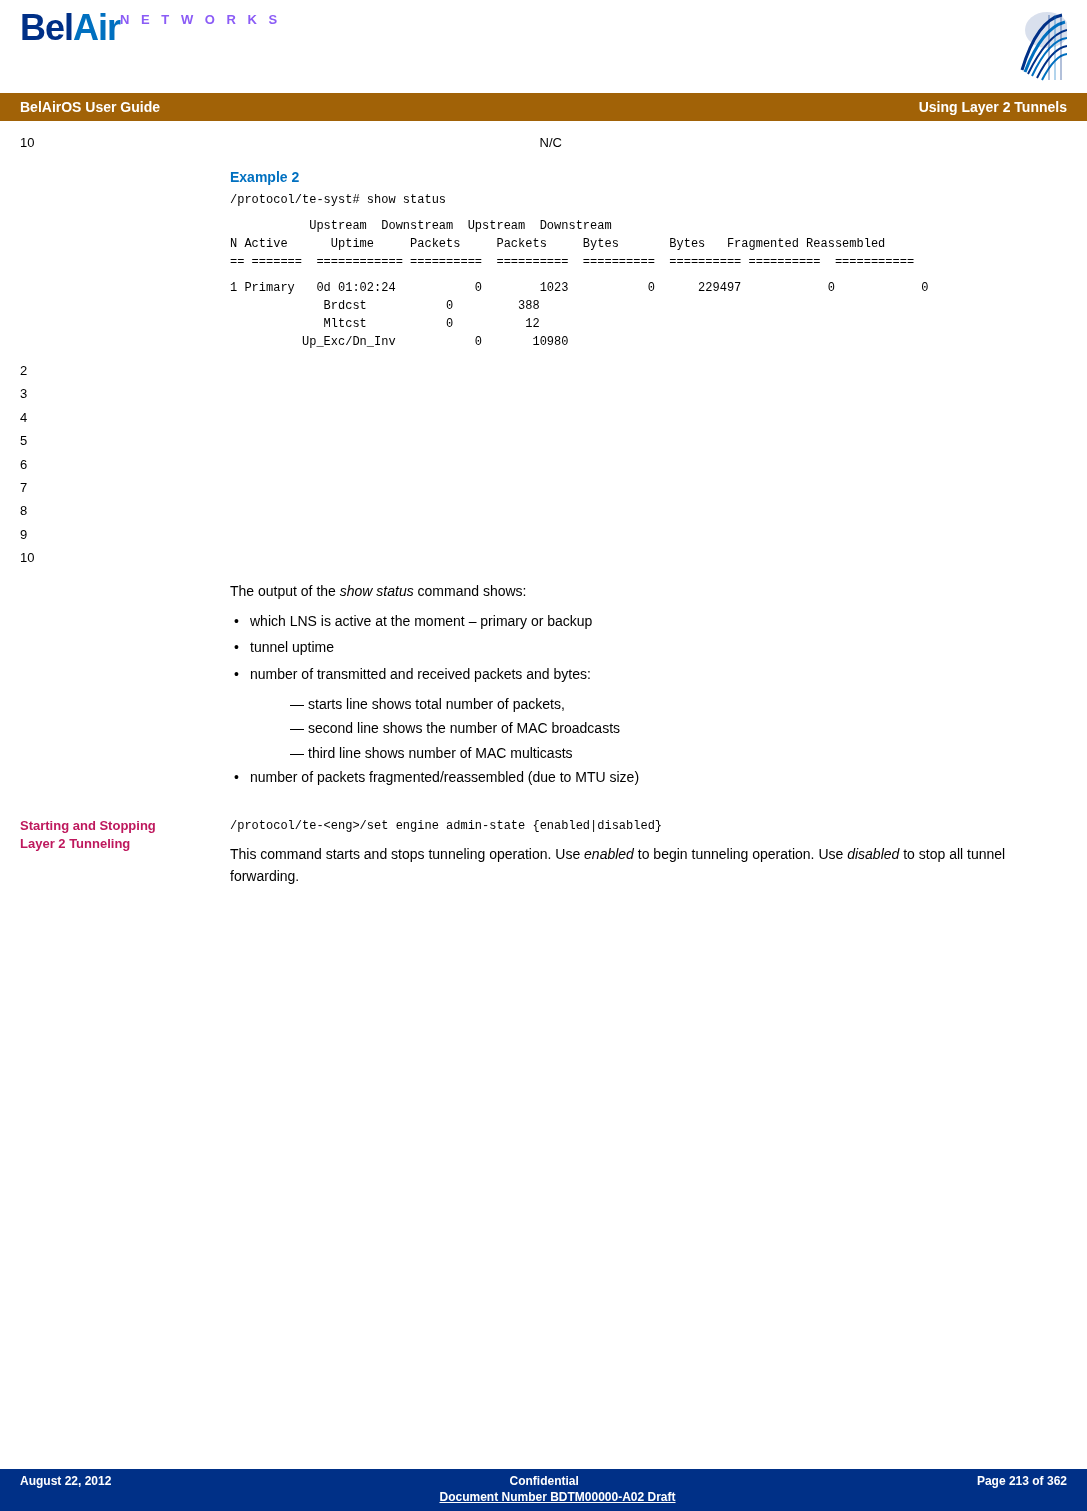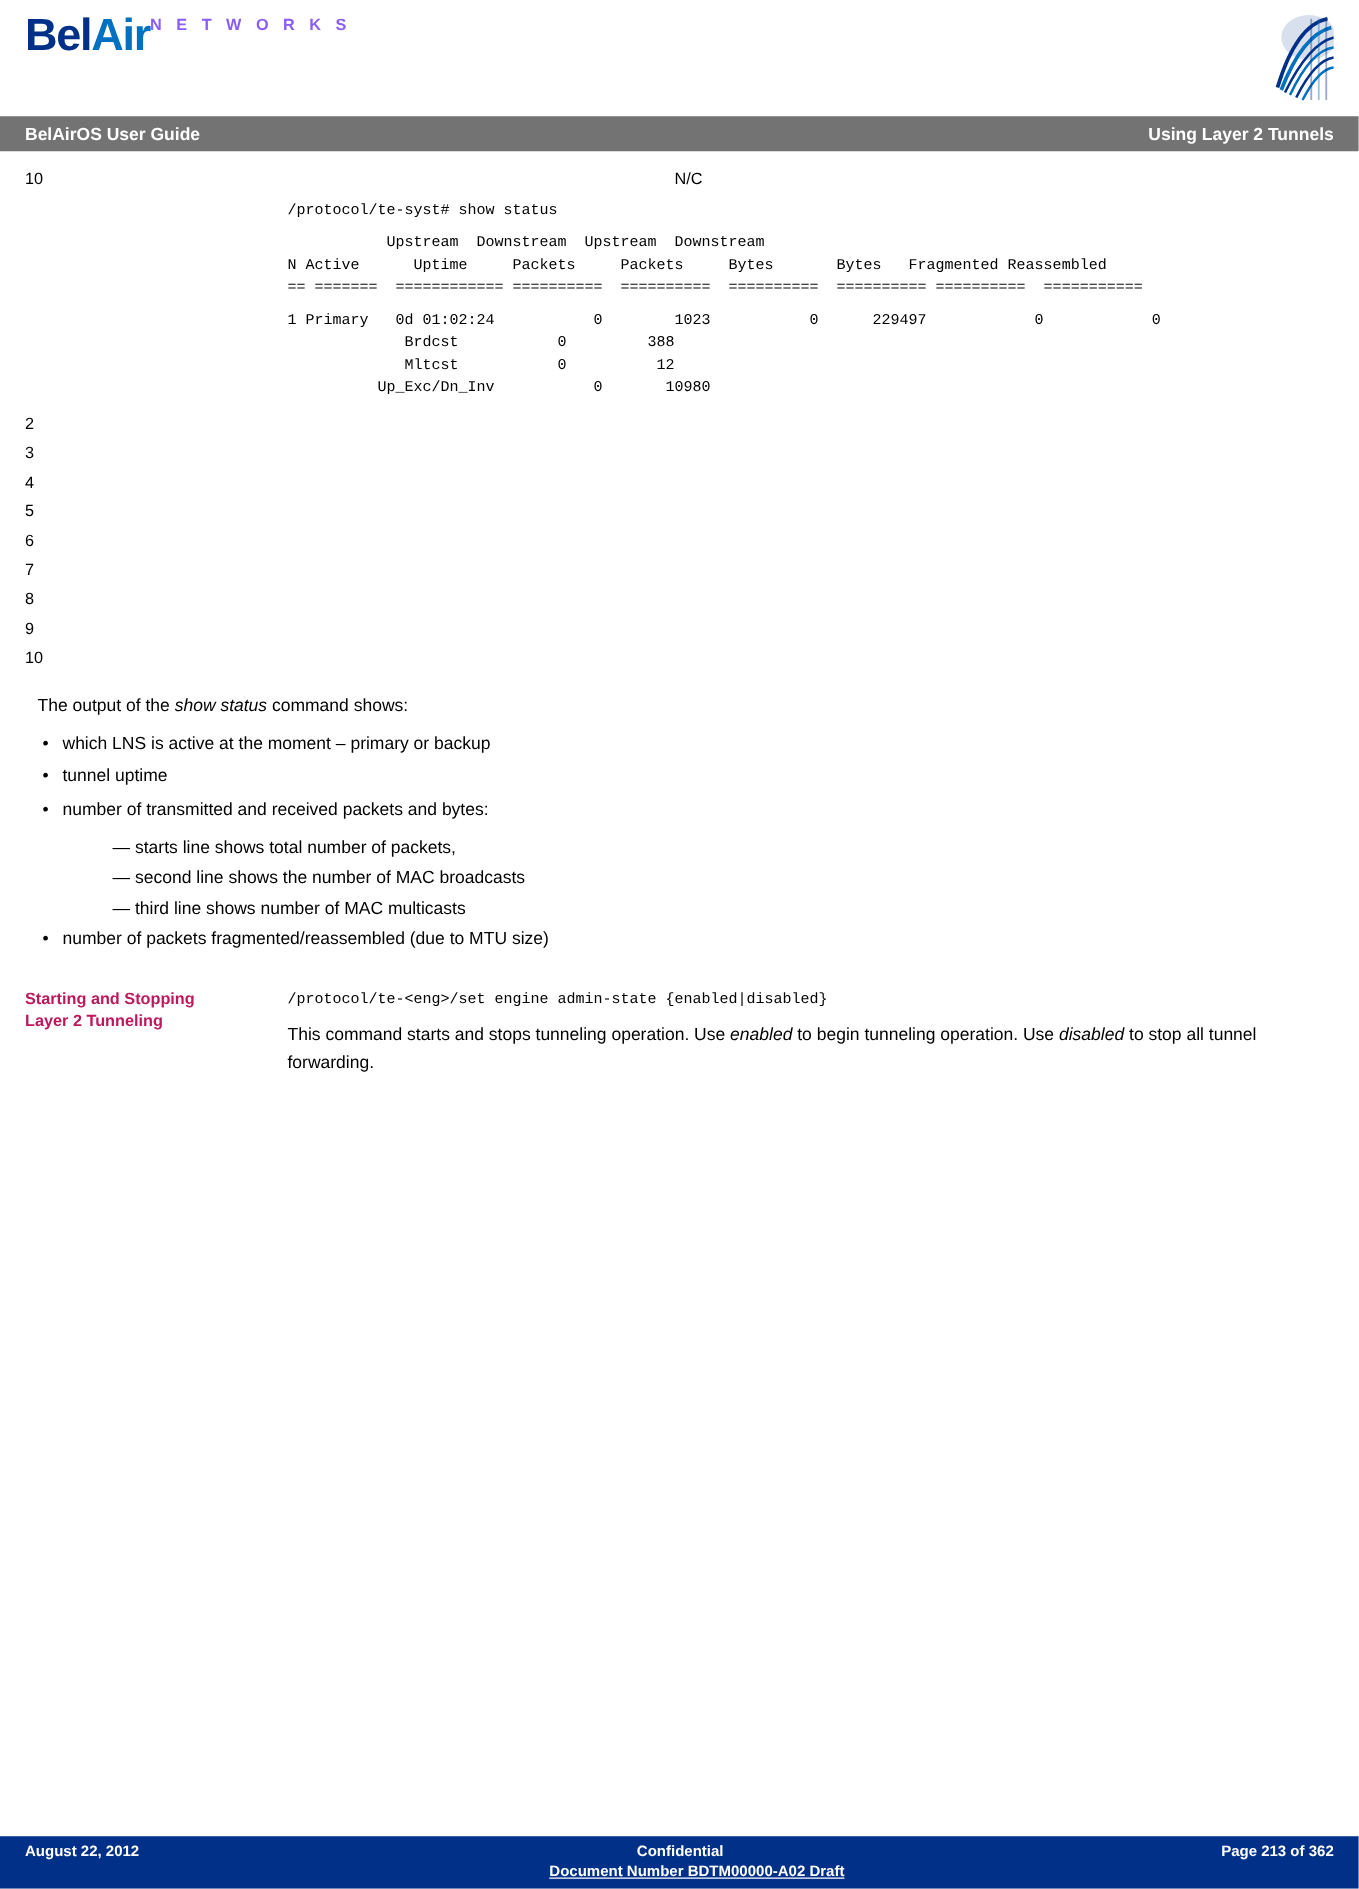--- a/index.html
+++ b/index.html
@@ -39,21 +39,21 @@
     .logo-networks {
       font-size: 13px;
       letter-spacing: 4px;
       color: #8b5cf6;
       font-weight: bold;
       margin-top: 2px;
     }
 
     
     .title-bar {
-      background: #737373;
+      background: #a16207;
       color: #fff;
       display: flex;
       justify-content: space-between;
       align-items: center;
       padding: 6px 20px;
       font-size: 14px;
       font-weight: bold;
     }
 
     
@@ -249,20 +249,21 @@
     <span class="top-nc">N/C</span>
     <span></span>
   </div>
 
   <div class="page-layout">
     <div class="left-col">
       
     </div>
     <div class="right-col">
 
+      <div class="section-heading">Example 2</div>
 
       <div class="code-block">/protocol/te-syst# show status</div>
 
       <div class="code-block">           Upstream  Downstream  Upstream  Downstream
 N Active      Uptime     Packets     Packets     Bytes       Bytes   Fragmented Reassembled
 == =======  ============ ==========  ==========  ==========  ========== ==========  ===========
 </div>
       <div class="code-block">1 Primary   0d 01:02:24           0        1023           0      229497            0            0
              Brdcst           0         388
              Mltcst           0          12
@@ -278,21 +279,21 @@
       <div>4</div>
       <div>5</div>
       <div>6</div>
       <div>7</div>
       <div>8</div>
       <div>9</div>
       <div>10</div>
     </div>
   </div>
 
-  <div class="page-layout" style="margin-top: 10px; flex-direction: column;">
+  <div class="page-layout" style="margin-top: 10px;">
     <div class="left-col"></div>
     <div class="right-col">
 
       <div class="body-text">
         <span>The output of the </span><span class="italic">show status</span><span> command shows:</span>
       </div>
 
       <ul class="bullet-list">
         <li>which LNS is active at the moment – primary or backup</li>
         <li>tunnel uptime</li>

